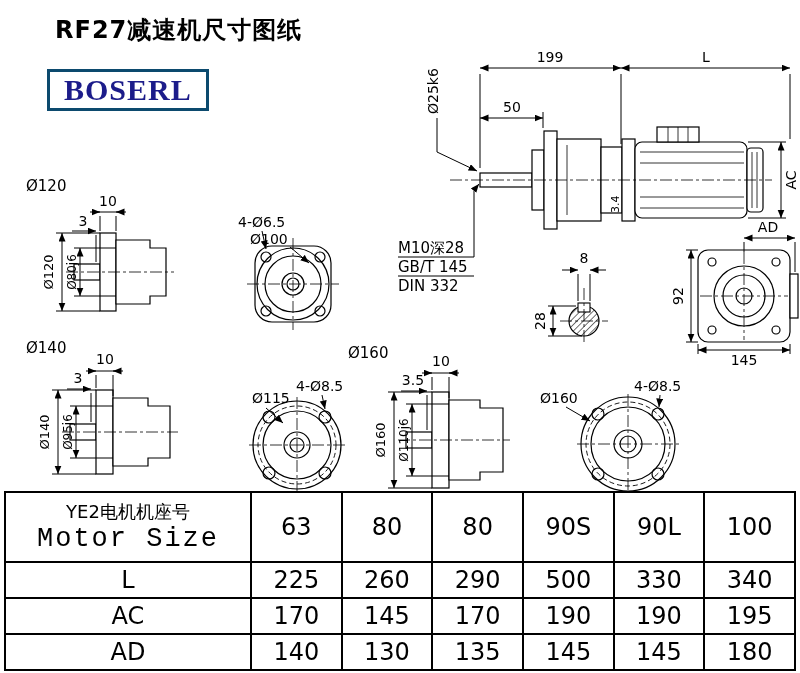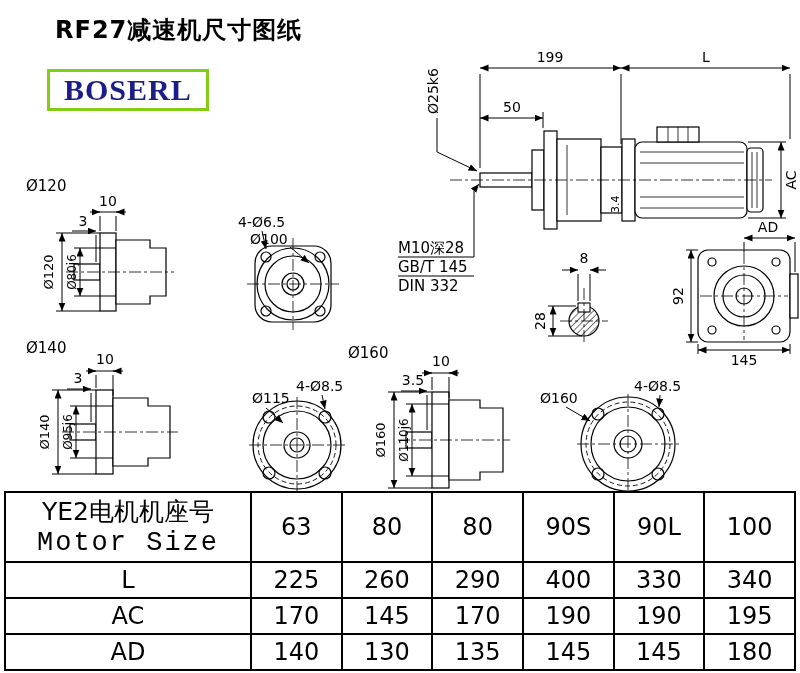--- a/index.html
+++ b/index.html
@@ -1,35 +1,35 @@
 <!DOCTYPE html>
 <html><head>
 <meta charset="utf-8">
 <style>
   * { margin:0; padding:0; box-sizing:border-box; }
   html,body { width:800px; height:673px; background:#fff; overflow:hidden; }
   body { position:relative; font-family:"DejaVu Sans", sans-serif; color:#000; }
   .page-title { position:absolute; left:55px; top:14px; font-size:24px; font-weight:bold; letter-spacing:1px; white-space:nowrap; }
-  .logo-box { position:absolute; left:47px; top:69px; border:3px solid #84cc16; padding:1px 14px; background:#fff; }
+  .logo-box { position:absolute; left:47px; top:69px; border:3px solid #0c4a6e; padding:1px 14px; background:#fff; }
   .logo-box span { font-family:"Liberation Serif", serif; font-weight:bold; font-size:30px; color:#1c1c8a; letter-spacing:1px; }
   svg.drawing { position:absolute; left:0; top:0; }
   svg text { font-family:"DejaVu Sans", sans-serif; fill:#000; }
   .t15 { font-size:15px; } .t14 { font-size:14px; } .t13 { font-size:13px; } .t12 { font-size:12px; } .t11 { font-size:11px; }
   .ln { fill:#fff; stroke:#000; stroke-width:1.2; }
   .nofill { fill:none; stroke:#000; stroke-width:1.2; }
   .thin { fill:none; stroke:#000; stroke-width:0.8; }
   .dim { fill:none; stroke:#000; stroke-width:1; }
   .cl { fill:none; stroke:#000; stroke-width:0.8; stroke-dasharray:12 3 3 3; }
   .dash { fill:none; stroke:#000; stroke-width:0.9; stroke-dasharray:5 3; }
   .dim-table { position:absolute; left:4px; top:491px; width:792px; border-collapse:collapse; table-layout:fixed; background:#fff; }
   .dim-table td { border:2px solid #000; text-align:center; vertical-align:middle; font-size:24px; padding:0; }
   col.c0 { width:246px; }
   tr.r-head td { height:70px; }
   tr.r-data td { height:36px; }
-  .hdr-cn { font-size:25px; line-height:1.3; }
+  .hdr-cn { font-size:18px; line-height:1.3; }
   .hdr-en { font-family:"Liberation Mono", monospace; font-size:27px; letter-spacing:2px; }
 </style>
 </head>
 <body>
 
 <div class="page-title">RF27减速机尺寸图纸</div>
 <div class="logo-box">
   <span>BOSERL</span>
 </div>
 
@@ -344,21 +344,21 @@
       <td>80</td>
       <td>90S</td>
       <td>90L</td>
       <td>100</td>
     </tr>
     <tr class="r-data">
       <td>L</td>
       <td>225</td>
       <td>260</td>
       <td>290</td>
-      <td>400</td>
+      <td>500</td>
       <td>330</td>
       <td>340</td>
     </tr>
     <tr class="r-data">
       <td>AC</td>
       <td>170</td>
       <td>145</td>
       <td>170</td>
       <td>190</td>
       <td>190</td>

